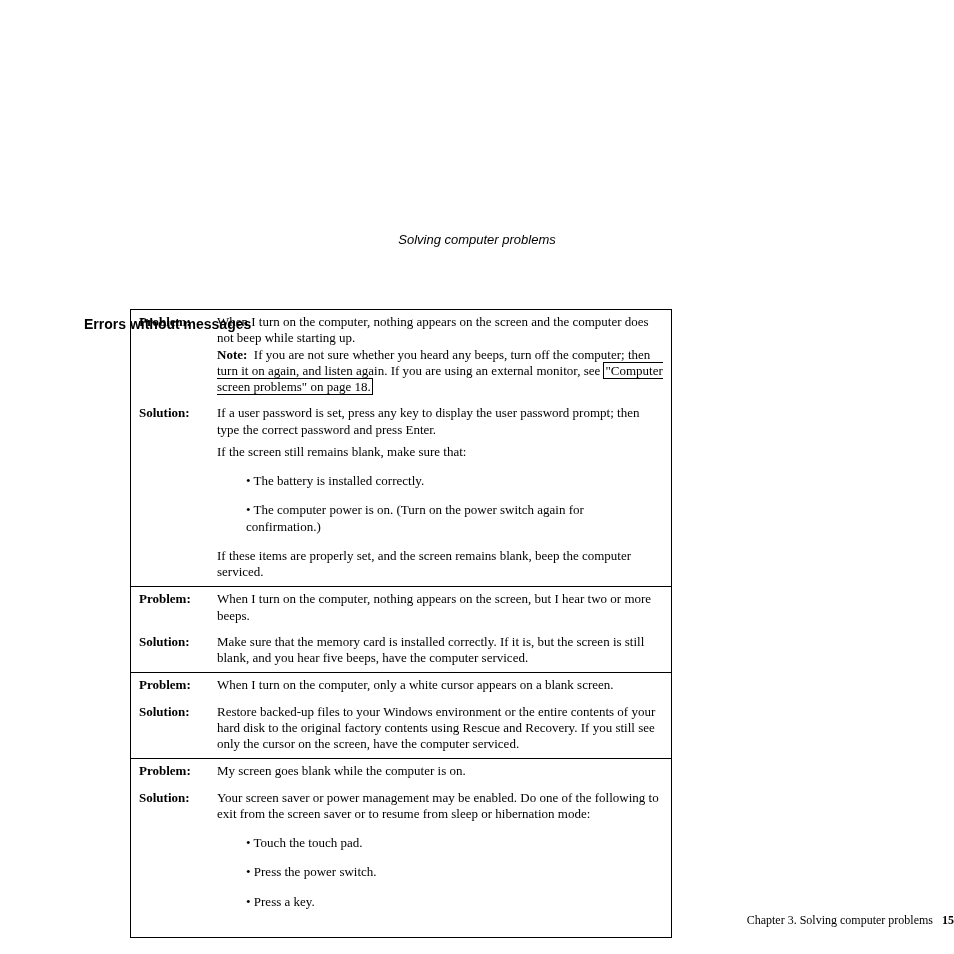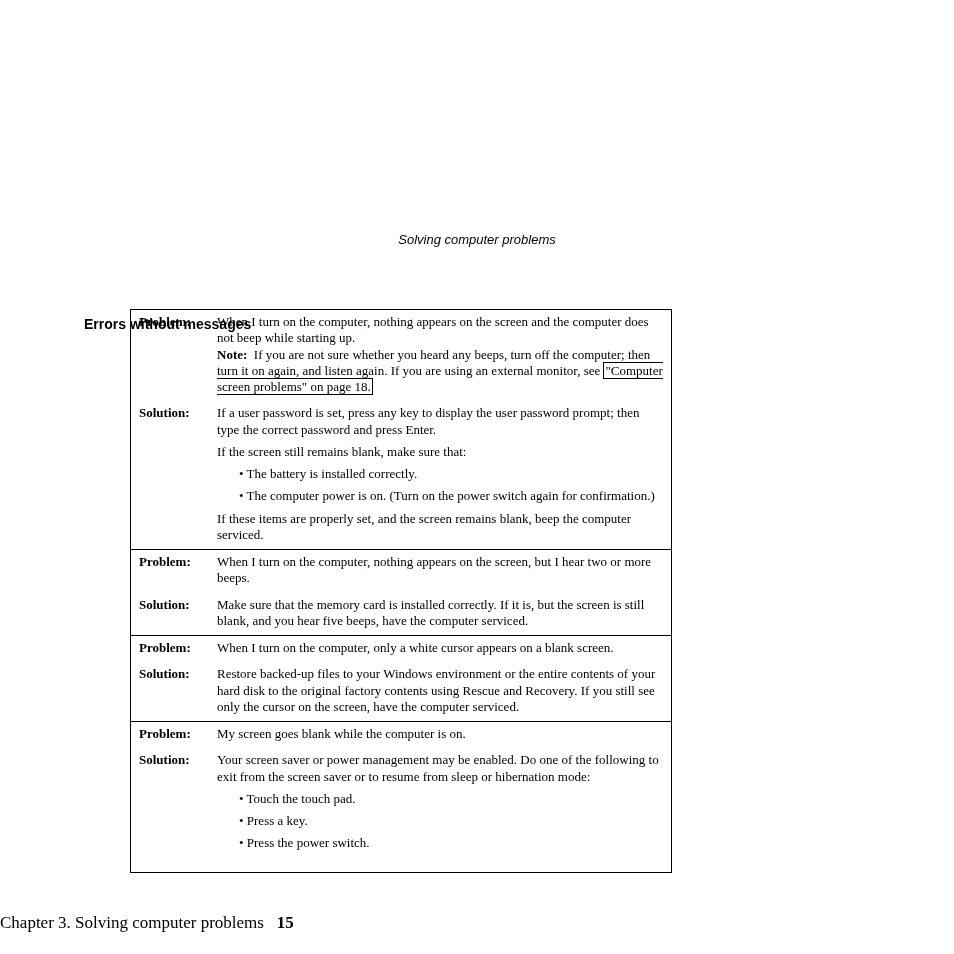--- a/index.html
+++ b/index.html
@@ -61,31 +61,31 @@
   .val p { margin: 0 0 6px 0; }
   .val p:last-child { margin-bottom: 0; }
   ul.b {
     margin: 0 0 6px 0;
     padding-left: 16px;
     list-style: none;
   }
   ul.b li::before {
     content: "•  ";
   }
-  ul.b li { margin: 6px; }
+  ul.b li { margin: 13px; }
   .boxed {
     border: 1px solid #000;
     padding: 0 1px;
   }
   .footer {
     position: absolute;
     top: 913px;
     width: 954px;
-    text-align: left;
-    font-size: 17px;
+    text-align: right;
+    font-size: 12px;
   }
   .footer .pn { font-weight: bold; }
   .note-label { font-weight: bold; }
 </style>
 </head>
 <body>
 
 <div class="page">
 
   <div class="running-head">Solving computer problems</div>
@@ -137,22 +137,22 @@
     <div class="row sep">
       <div class="lbl">Problem:</div>
       <div class="val">My screen goes blank while the computer is on.</div>
     </div>
     <div class="row" style="padding-bottom:14px">
       <div class="lbl">Solution:</div>
       <div class="val">
         <p style="margin-bottom:0">Your screen saver or power management may be enabled. Do one of the following to exit from the screen saver or to resume from sleep or hibernation mode:</p>
         <ul class="b" style="margin-bottom:0">
           <li>Touch the touch pad.</li>
+          <li>Press the power switch.</li>
           <li>Press a key.</li>
-          <li>Press the power switch.</li>
         </ul>
       </div>
     </div>
 
   </div>
 
   <div class="footer">
     <span>Chapter 3. Solving computer problems</span>&nbsp;&nbsp;&nbsp;<span class="pn">15</span>
   </div>
 

